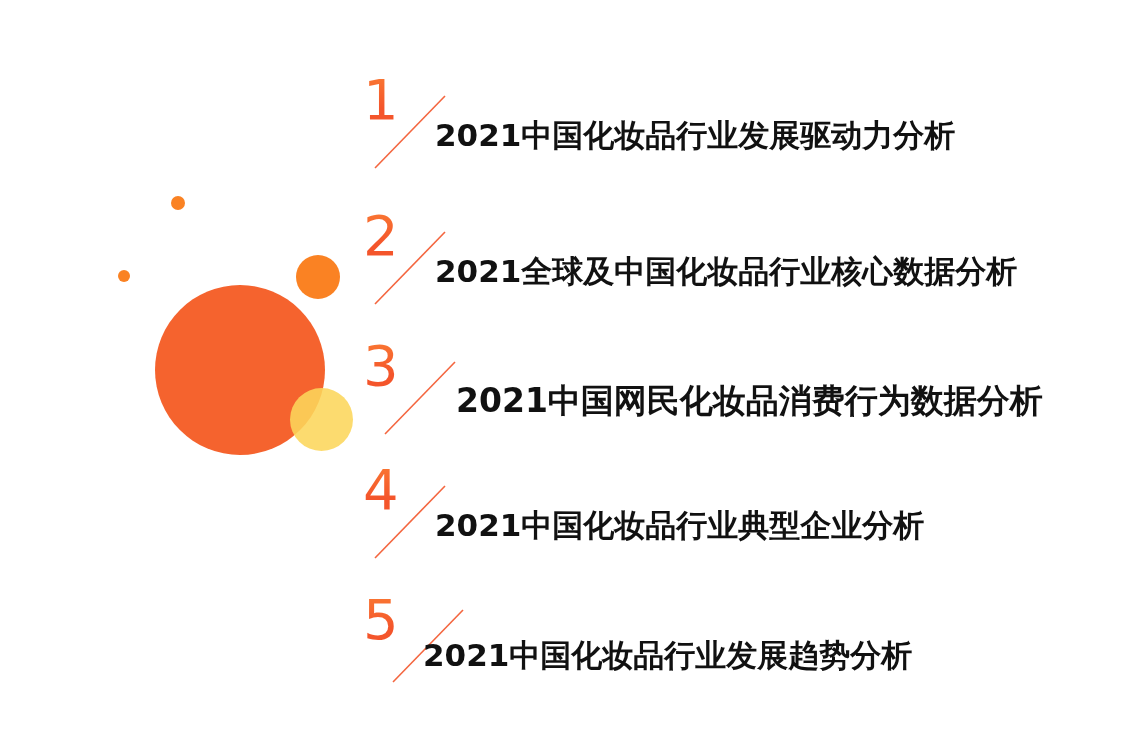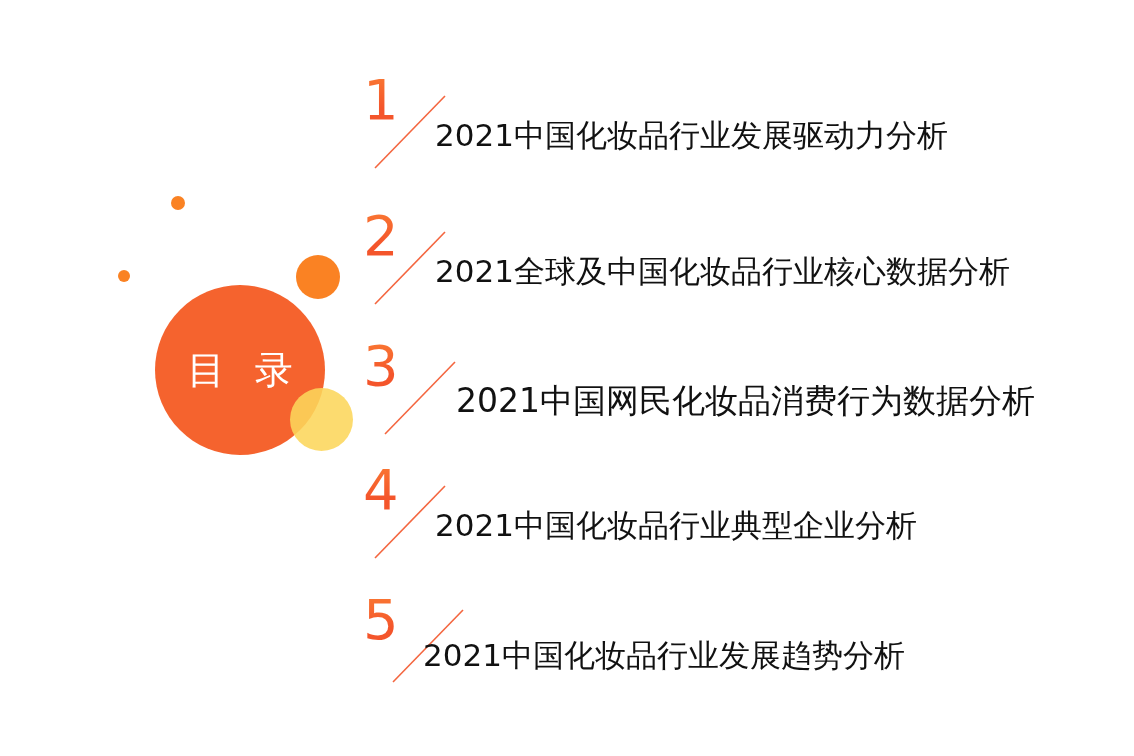--- a/index.html
+++ b/index.html
@@ -122,21 +122,21 @@
   }
 
   .row .label {
     position: absolute;
     left: 80px;
     top: 46px;
     white-space: nowrap;
     color: #111111;
     font-size: 31px;
     line-height: 1.15;
-    font-weight: 400;
+    font-weight: 700;
     font-family: "DejaVu Sans", "Liberation Sans", sans-serif;
   }
 
   
   #row-1 { top: 72px;  }
   #row-2 { top: 208px; }
   #row-3 { top: 338px; }
   #row-4 { top: 462px; }
   #row-5 { top: 592px; }
 
@@ -153,21 +153,20 @@
 <div id="slide">
 
   <div class="deco-layer">
     <div class="dot dot-small-top"></div>
     <div class="dot dot-small-left"></div>
     <div class="dot dot-medium"></div>
     <div class="circle-main"></div>
     <div class="circle-yellow"></div>
   </div>
 
-  <div class="toc-word">目 录</div>
 
   <div class="agenda">
 
     <div class="row" id="row-1">
       <div class="num">1</div>
       <svg class="slash" viewBox="0 0 92 92">
         <line x1="8" y1="86" x2="78" y2="14"></line>
       </svg>
       <div class="label">2021中国化妆品行业发展驱动力分析</div>
     </div>

